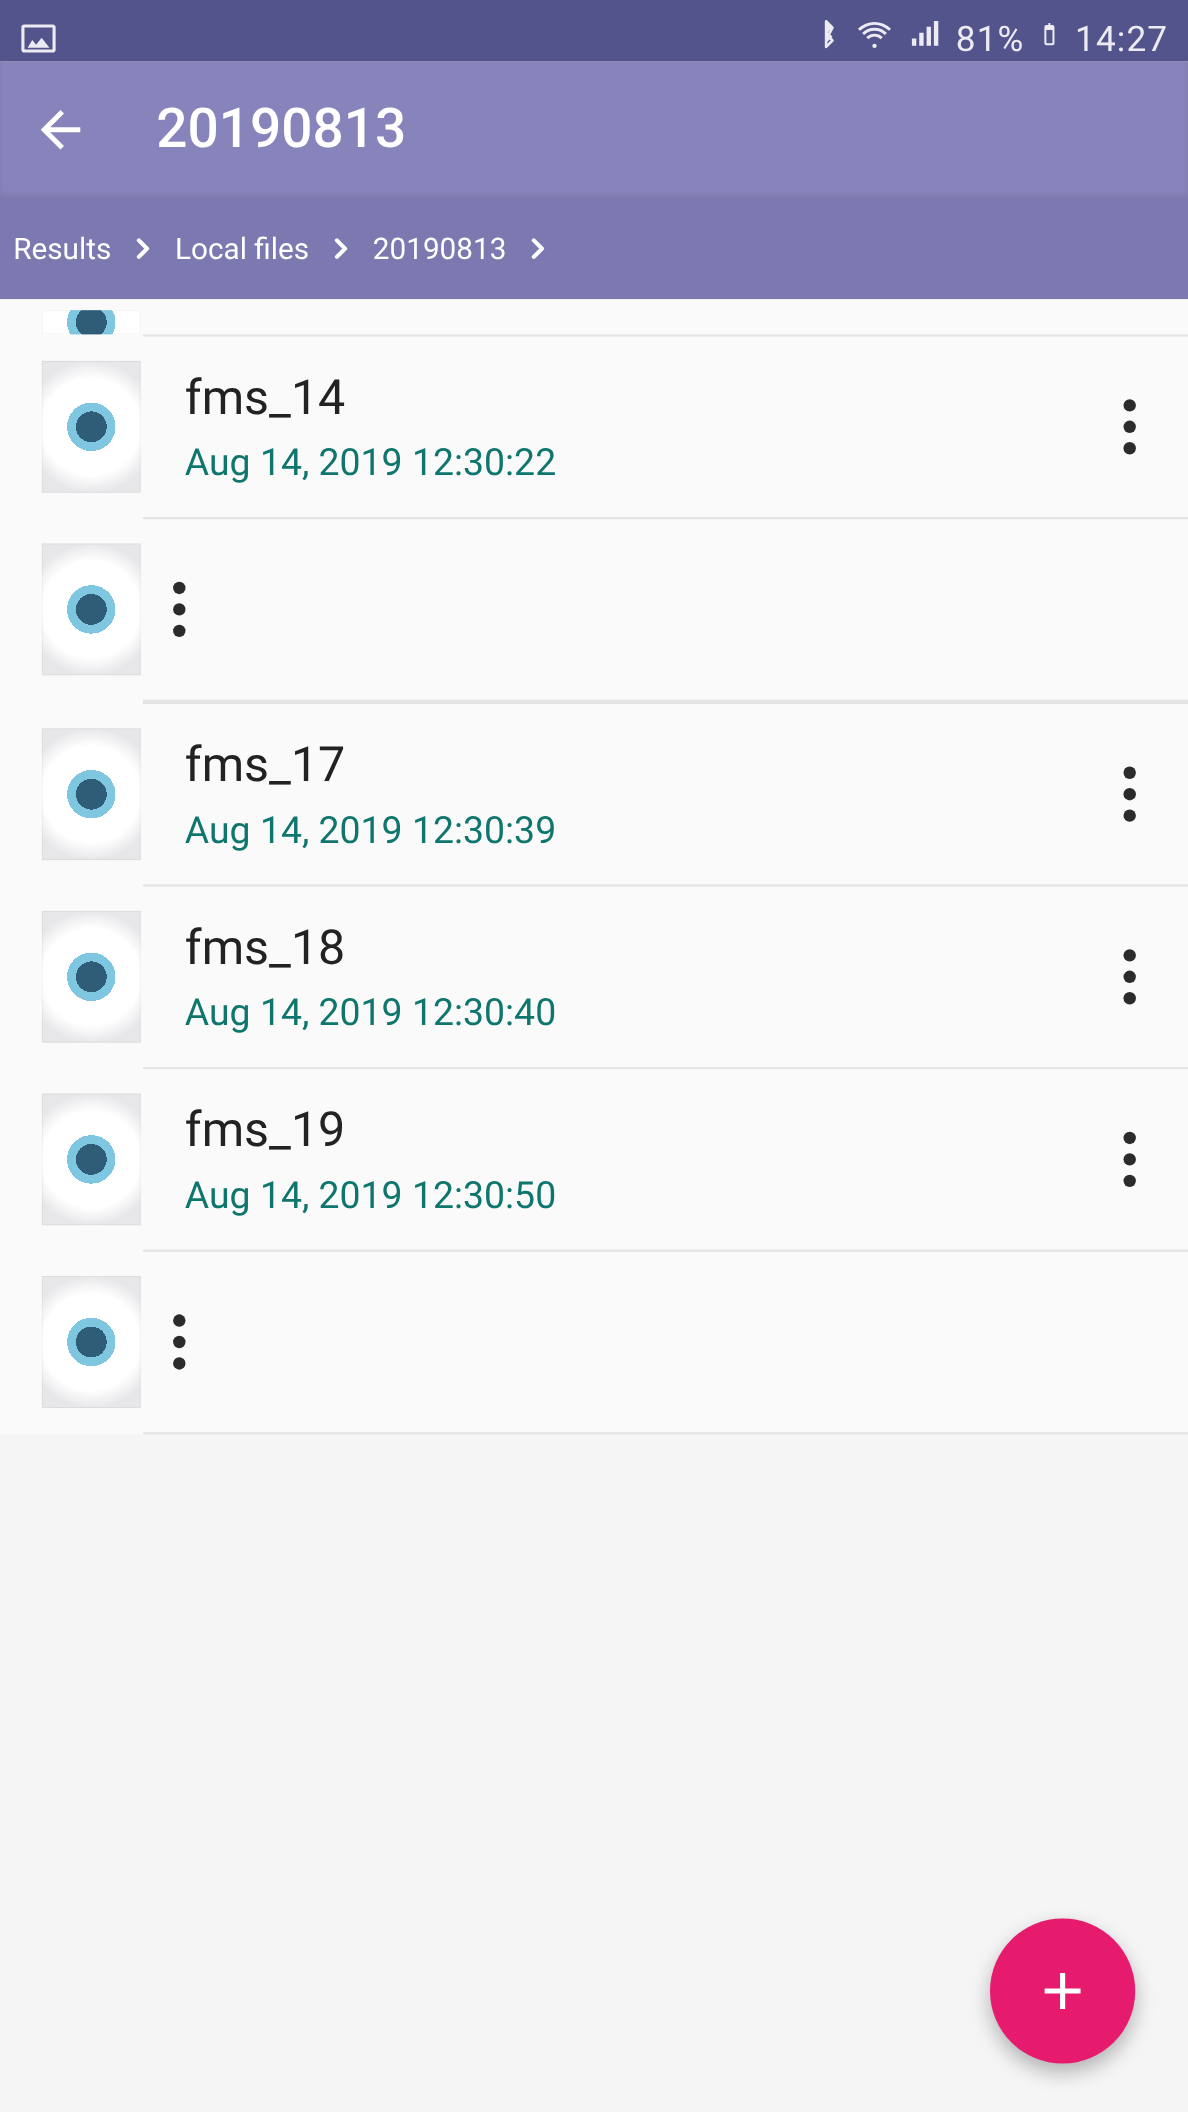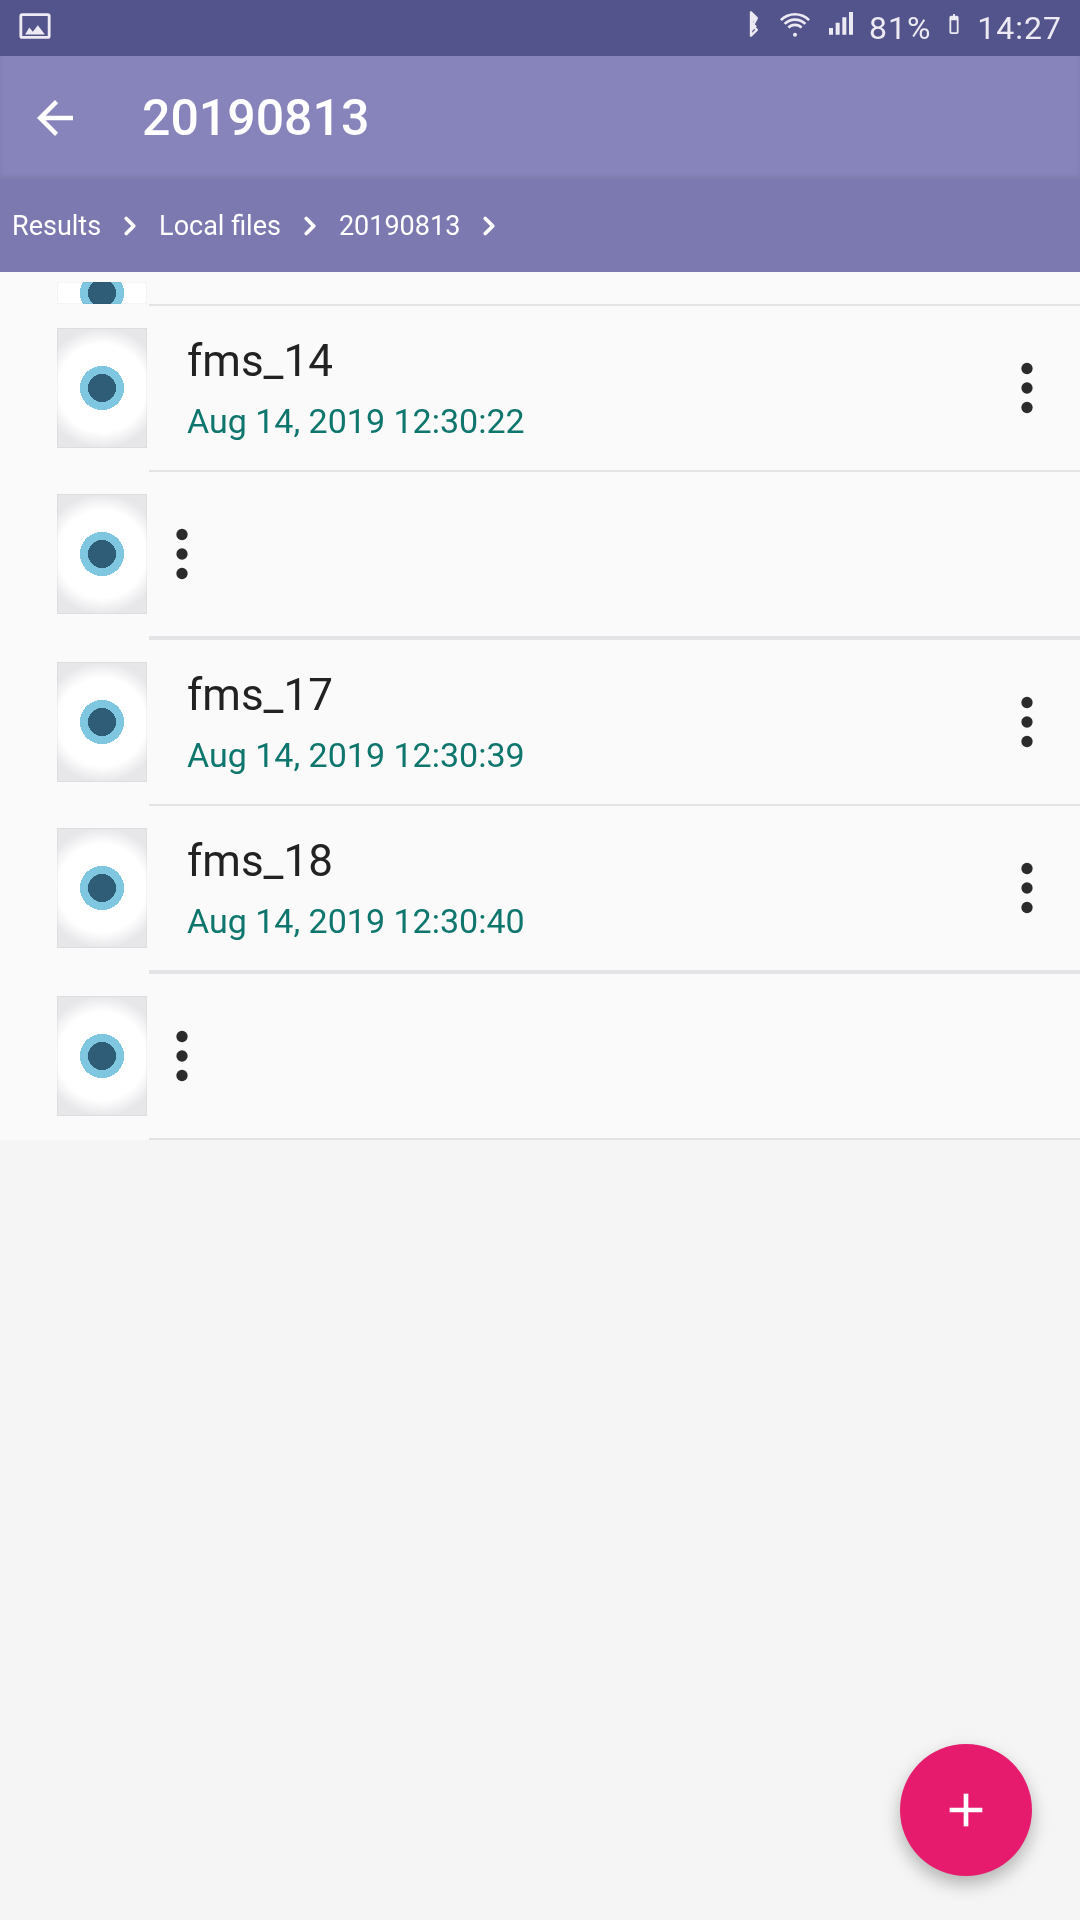--- a/index.html
+++ b/index.html
@@ -3,21 +3,21 @@
 <meta charset="utf-8">
 <style>
   * { margin: 0; padding: 0; box-sizing: border-box; }
   html, body { width: 1080px; height: 1920px; overflow: hidden; font-family: Roboto, "Helvetica Neue", Arial, sans-serif; background: #f5f5f5; }
 
   
   .status-bar {
     height: 56px;
     background: #54548c;
     display: flex;
-    align-items: center;
+    align-items: flex-end;
     justify-content: space-between;
     padding: 0 18px;
     color: #eceaf2;
   }
   .status-left, .status-right { display: flex; align-items: center; gap: 12px; }
   .status-right { font-size: 32px; font-weight: 400; letter-spacing: 1px; }
   .status-bar svg { fill: #eceaf2; }
 
   
   .app-bar {
@@ -42,21 +42,21 @@
     color: #ffffff;
     font-size: 27px;
     font-weight: 400;
     padding-left: 4px;
     gap: 6px;
   }
   .breadcrumb span { padding: 0 8px; }
   .chev { width: 30px; height: 30px; }
 
   
-  .list { background: #fafafa; padding-left: 19px; }
+  .list { background: #fafafa; }
   .list-item {
     display: flex;
     align-items: center;
     height: 164px;
     padding-left: 38px;
     padding-right: 18px;
     cursor: pointer;
   }
   .partial-item { height: 32px; align-items: flex-end; padding-bottom: 0; }
   .partial-item .thumb { height: 22px; align-self: flex-end; }
@@ -217,20 +217,34 @@
         <div class="more-btn">
           <svg width="14" height="52" viewBox="0 0 6 24">
               <circle cx="3" cy="3" r="2.6"></circle>
               <circle cx="3" cy="12" r="2.6"></circle>
               <circle cx="3" cy="21" r="2.6"></circle>
             </svg>
         </div>
       </div>
       <div class="divider"></div>
 
+      <div class="list-item">
+        <div class="thumb"></div>
+        <div class="text-block">
+          <div class="file-name">fms_19</div>
+          <div class="file-date">Aug 14, 2019 12:30:50</div>
+        </div>
+        <div class="more-btn">
+          <svg width="14" height="52" viewBox="0 0 6 24">
+              <circle cx="3" cy="3" r="2.6"></circle>
+              <circle cx="3" cy="12" r="2.6"></circle>
+              <circle cx="3" cy="21" r="2.6"></circle>
+            </svg>
+        </div>
+      </div>
       <div class="divider"></div>
 
       <div class="list-item">
         <div class="thumb"></div>
         <div class="more-btn">
           <svg width="14" height="52" viewBox="0 0 6 24">
               <circle cx="3" cy="3" r="2.6"></circle>
               <circle cx="3" cy="12" r="2.6"></circle>
               <circle cx="3" cy="21" r="2.6"></circle>
             </svg>

